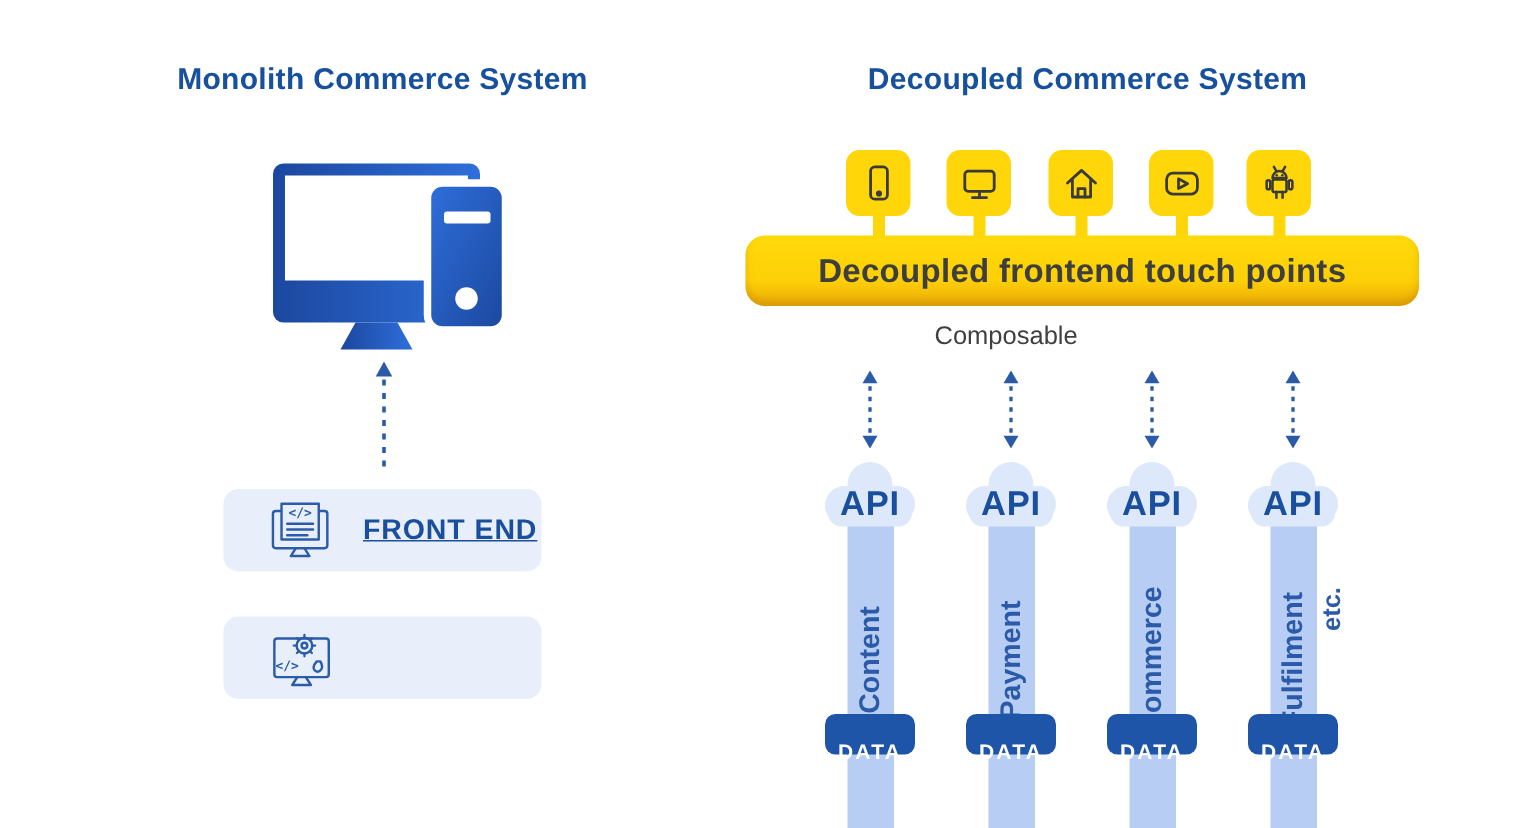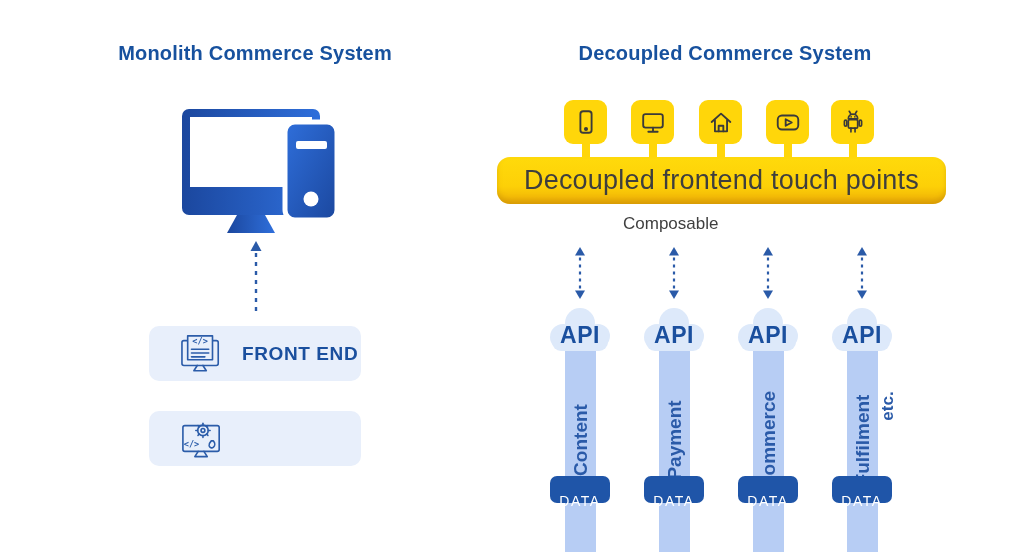--- a/index.html
+++ b/index.html
@@ -24,41 +24,41 @@
   .dashed-up-arrow{position:absolute;left:249px;top:241px;width:14px;height:76px;}
 
   .pill-box{
     position:absolute;left:149px;width:212px;height:55px;
     background:#e8effb;border-radius:10px;
     display:flex;align-items:center;gap:17px;padding-left:30px;box-sizing:border-box;
   }
   #frontend-box{top:326px;}
   #backend-box{top:411px;}
   .pill-label{
-    font-size:19px;font-weight:bold;color:#1a4f9e;letter-spacing:.6px;white-space:nowrap;
+    font-size:19px;font-weight:bold;color:#1a4f9e;letter-spacing:.6px;white-space:nowrap;text-decoration:underline;
   }
 
   
   .touch-square{
     position:absolute;top:100px;width:43px;height:44px;border-radius:9px;
     background:#ffd60a;display:flex;align-items:center;justify-content:center;
   }
   .touch-stem{
     position:absolute;top:143px;width:8px;height:17px;background:#ffd60a;
   }
 
   #banner{
     position:absolute;left:497px;top:157px;width:449px;height:47px;
     border-radius:13px;
     background:linear-gradient(180deg,#ffda0b 0%,#fdd007 62%,#eeae07 100%);
     display:flex;align-items:center;justify-content:center;
     box-shadow:inset 0 -4px 5px rgba(176,120,0,.35);
   }
   #banner-text{
-    font-size:27px;font-weight:normal;color:#3e3e3e;letter-spacing:.2px;white-space:nowrap;
+    font-size:22px;font-weight:bold;color:#3e3e3e;letter-spacing:.2px;white-space:nowrap;
   }
 
   #composable-label{
     position:absolute;left:623px;top:214px;width:200px;text-align:left;
     font-size:17px;color:#3f3f3f;
   }
 
   .svc-col{position:absolute;top:246px;width:70px;height:260px;}
   .dbl-arrow{position:absolute;left:29px;top:1px;width:12px;height:52px;}
   .svc-bar{
@@ -74,21 +74,21 @@
   .api-text{
     position:absolute;left:0;top:76px;width:70px;text-align:center;z-index:3;
     font-size:23px;font-weight:bold;color:#1a4f9e;letter-spacing:.5px;
   }
   .data-box{
     position:absolute;left:5px;top:230px;width:60px;height:27px;z-index:3;
     background:#1f55a8;border-radius:7px;
     display:flex;align-items:center;justify-content:center;
   }
   .data-text{
-    font-size:14px;font-weight:normal;color:#ffffff;letter-spacing:1.5px;margin-top:23px;
+    font-size:14px;font-weight:bold;color:#ffffff;letter-spacing:1.5px;margin-top:23px;
   }
   #etc-label{
     position:absolute;left:866px;top:396px;width:44px;text-align:center;
     transform:rotate(-90deg);
     font-size:17px;font-weight:bold;color:#2a5aa8;white-space:nowrap;
   }
 </style>
 </head>
 <body>
 

